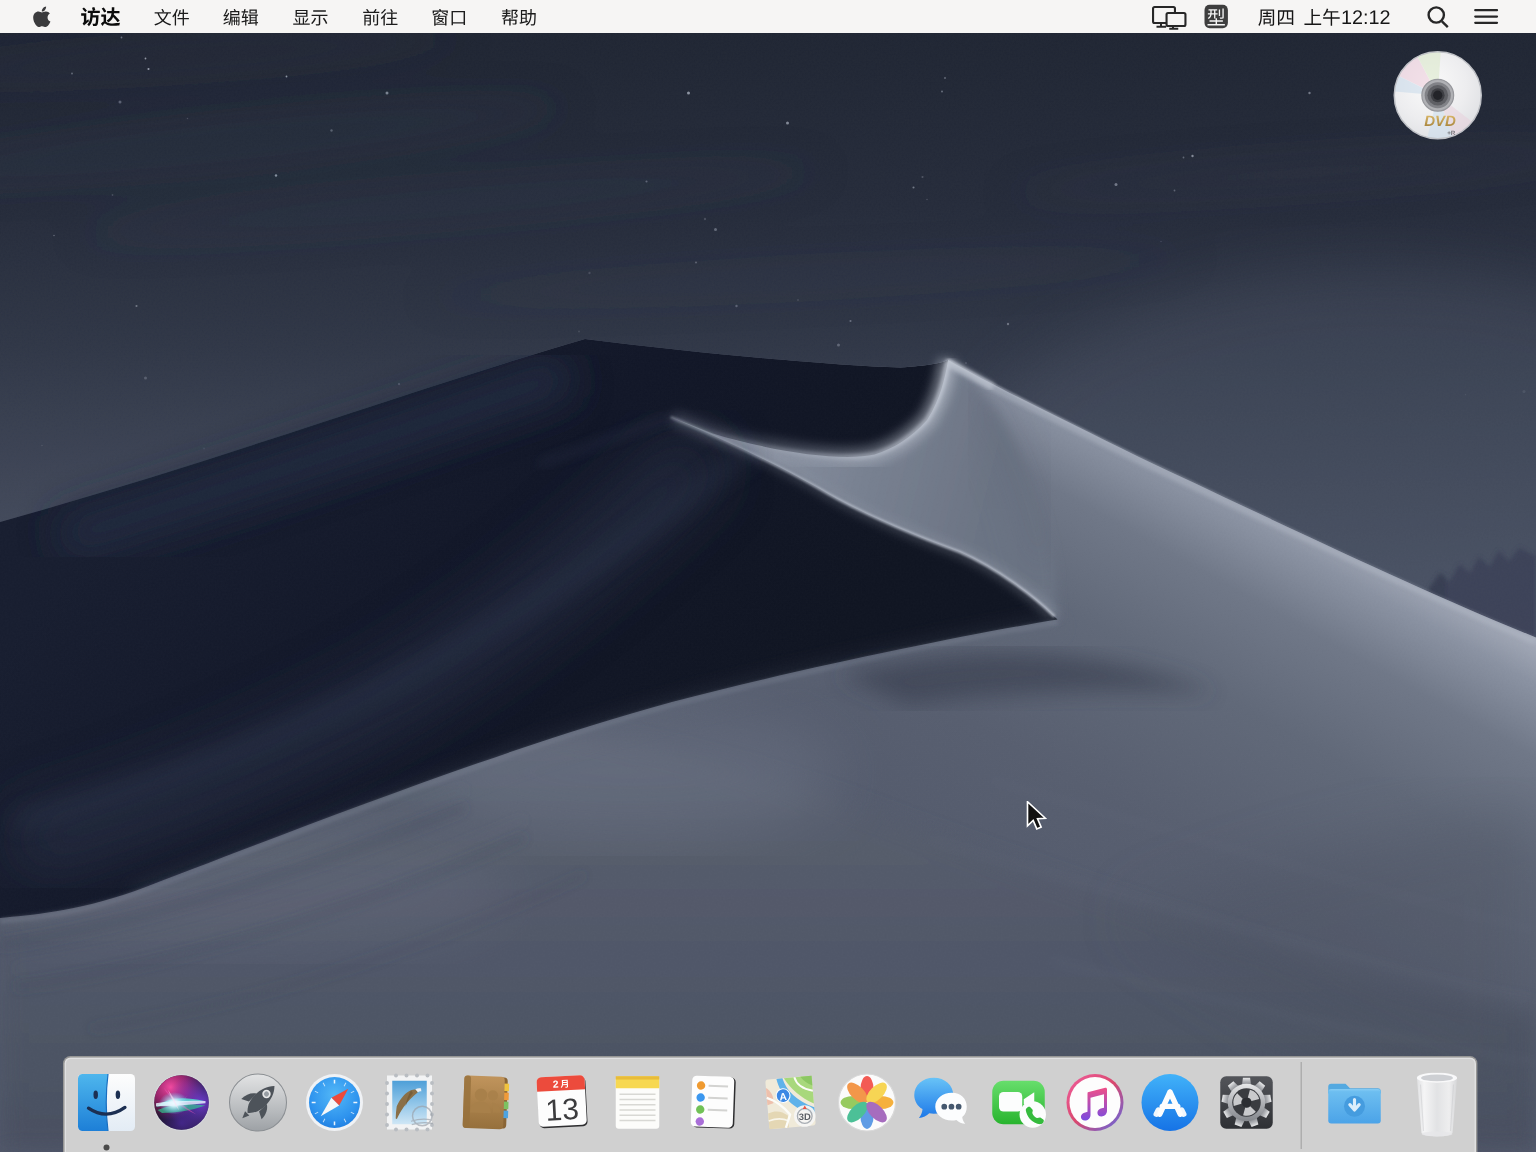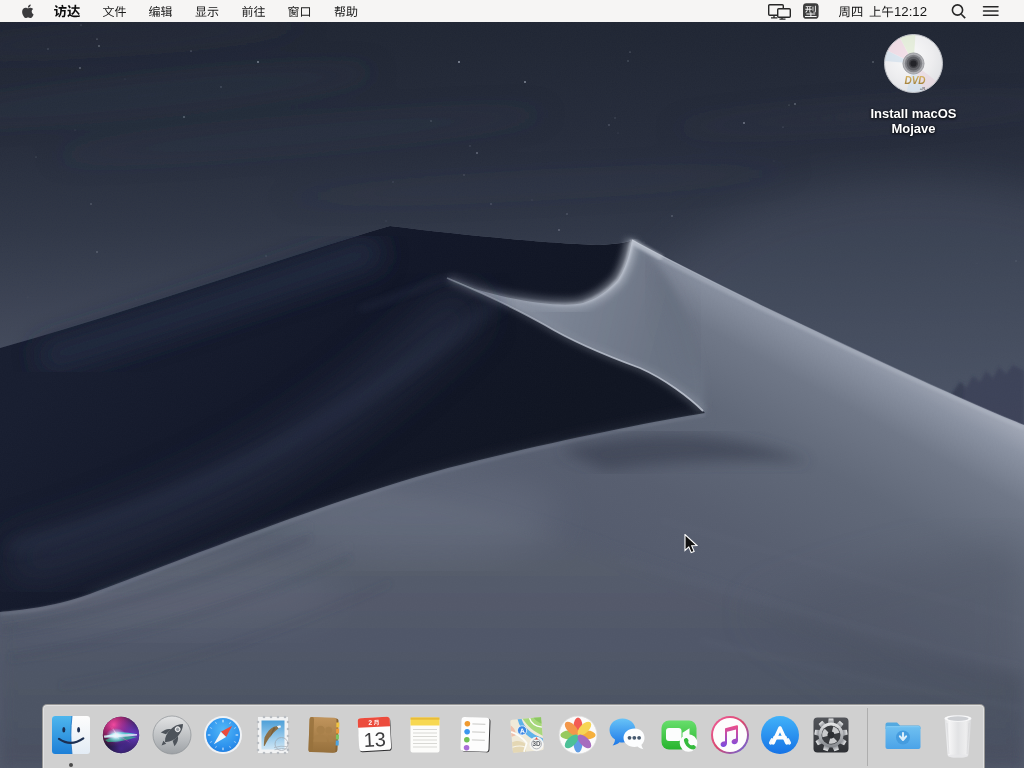--- a/index.html
+++ b/index.html
@@ -1,18 +1,18 @@
 <!DOCTYPE html>
 <html><head><meta charset="utf-8"><style>
 html,body{margin:0;padding:0;}
 body{width:1024px;height:768px;overflow:hidden;position:relative;font-family:"Liberation Sans",sans-serif;background:#30374a;}
 #wall,#menubar,#dock,#dvdicon,#cursor{position:absolute;}
 #wall{left:0;top:0;}
 #menubar{left:0;top:0;width:1024px;height:22px;}
-#dvdicon{left:860px;top:30px;width:107px;text-align:center;}
+#dvdicon{left:905px;top:30px;width:107px;text-align:center;}
 #dvdlabel{margin-top:4px;font-size:13px;font-weight:bold;color:#fff;line-height:15px;text-shadow:0 1px 3px rgba(0,0,0,0.85),0 0 2px rgba(0,0,0,0.5);}
 #dock{left:42px;top:704px;width:941px;height:64px;background:rgba(213,213,212,0.96);border:1px solid rgba(70,70,70,0.42);border-bottom:none;border-radius:5px 5px 0 0;box-shadow:inset 0 0 0 1px rgba(255,255,255,0.35);}
 .dk{position:absolute;top:10px;width:40px;height:40px;}
 #cursor{left:684px;top:534px;}
 </style></head><body>
 <svg id="wall" width="1024" height="768" viewBox="0 0 1024 768">
 <defs>
 <clipPath id="litclip">
         <path d="M632,240 C 664,258 705,278 760,305 C 860,352 950,395 1024,425 L1024,768 L0,768 L0,348 C 140,309 280,258 390,226 C 470,236 560,244 600,245 C 618,244 628,242 632,240 Z"></path>
       </clipPath>
@@ -288,21 +288,21 @@
 <circle r="29" fill="none" stroke="#bfc1c6" stroke-width="1"></circle>
 <circle r="10.6" fill="#b0b1b5"></circle>
 <circle r="8.7" fill="#818287"></circle>
 <circle r="6.9" fill="#5f6065"></circle>
 <circle r="4.6" fill="#3e3f44"></circle>
 <circle r="3.1" fill="#232429"></circle>
 <circle r="10.6" fill="none" stroke="#97989d" stroke-width="0.8"></circle>
 <text x="1.5" y="20.8" text-anchor="middle" font-size="10" font-style="italic" font-weight="bold" font-family="Liberation Sans" fill="url(#dvdtxt)">DVD</text>
 <text x="9" y="26.5" text-anchor="middle" font-size="4.2" font-weight="bold" font-family="Liberation Sans" fill="#77777c">+R</text>
 </g>
-</svg><div id="dvdlabel">Install macOS<br>Mojave</div></div>
+</svg></div>
 <div id="dock">
     <div class="dk" style="left:7.5px;"><svg width="40" height="40" viewBox="0 0 40 40">
 <defs>
           <linearGradient id="fnl" x1="0" y1="0" x2="0" y2="1">
             <stop offset="0" stop-color="#4eb6ed"></stop>
             <stop offset="1" stop-color="#1d7fd7"></stop>
           </linearGradient>
 <linearGradient id="fnr" x1="0" y1="0" x2="0" y2="1">
             <stop offset="0" stop-color="#fdfdfd"></stop>
             <stop offset="1" stop-color="#e3ecf5"></stop>

